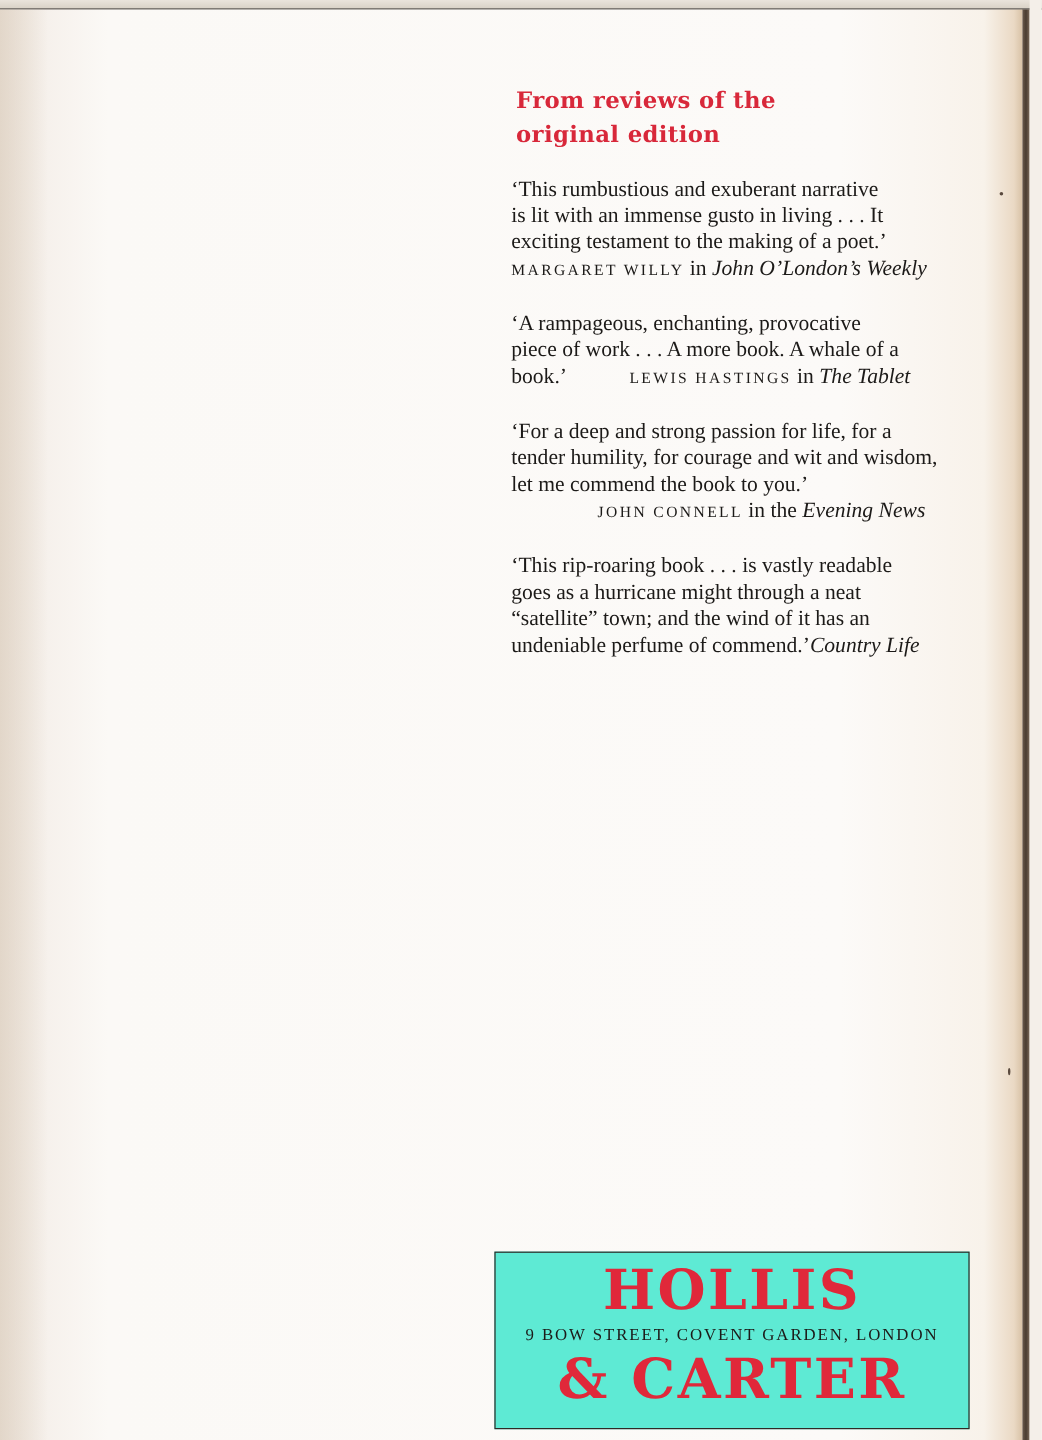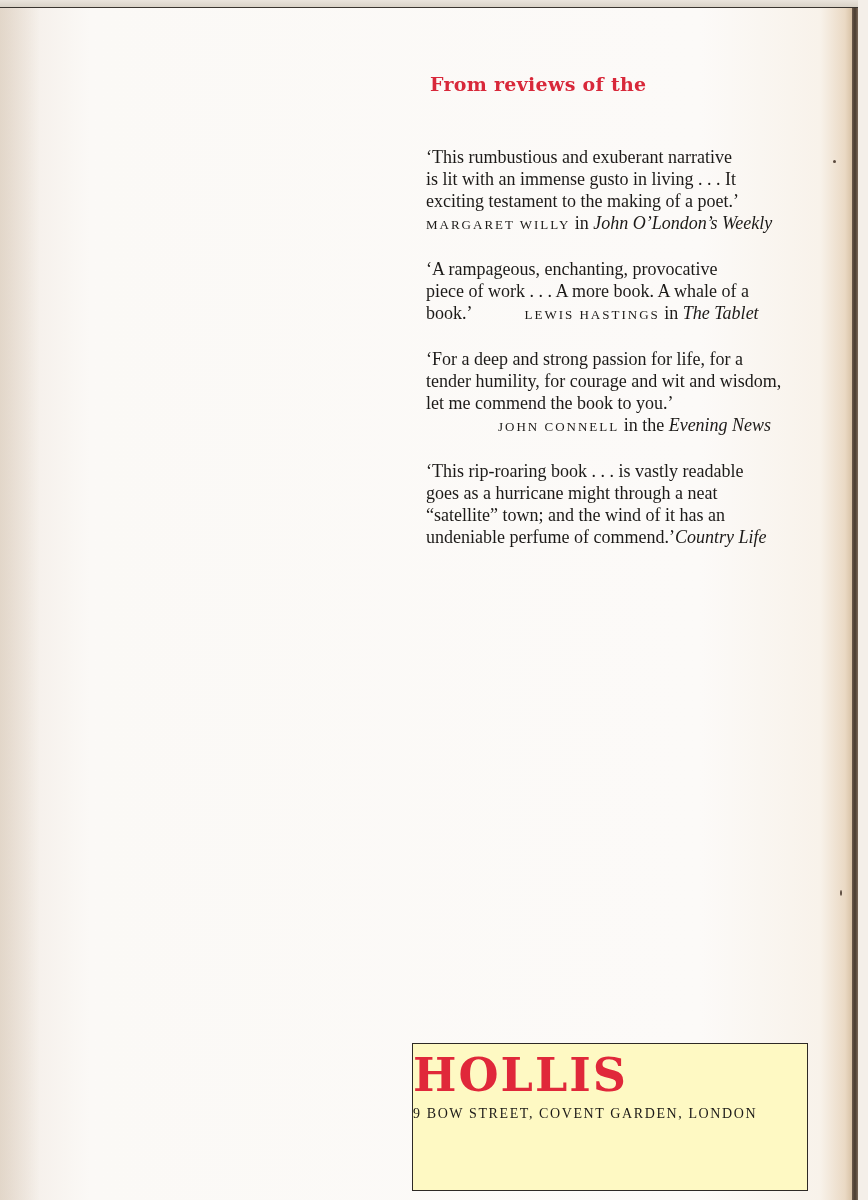--- a/index.html
+++ b/index.html
@@ -58,21 +58,22 @@
       text-transform: uppercase;
     }
     .pub { font-style: italic; }
     .r2-last .credit-inline { margin-left: 52px; }
     .r3 .credit { padding-left: 72px; }
     .r4-last .credit-inline { }
 
     .publisher-box {
       position: absolute; left: 412px; top: 1043px; width: 396px; height: 148px;
       border: 1.5px solid #2e2a26;
-      background: #fef9c3;
+      background: #5eead4;
+      text-align: center;
     }
     .pub-name {
       color: #e0283a;
       font-family: "DejaVu Serif", serif;
       font-weight: bold;
       font-size: 46px;
       line-height: 46px;
       letter-spacing: 2px;
     }
     .pub-name.top { margin-top: 8px; }
@@ -92,20 +93,21 @@
 <div class="jacket"></div>
 <div class="left-shadow"></div>
 <div class="spine-edge"></div>
 <div class="right-margin"></div>
 
 <span class="speck" style="left:833px;top:160px;width:3px;height:3px;"></span>
 <span class="speck" style="left:840px;top:890px;width:2px;height:6px;"></span>
 
 <div class="heading">
   <div>From reviews of the</div>
+  <div>original edition</div>
 </div>
 
 <div class="reviews">
 
   <div class="review r1">
     <span class="line">‘This rumbustious and exuberant narrative</span>
     <span class="line">is lit with an immense gusto in living . . . It</span>
     <span class="line">exciting testament to the making of a poet.’</span>
     <span class="credit"><span class="smallcaps">Margaret Willy</span><span> in </span><span class="pub">John O’London’s Weekly</span></span>
   </div>
@@ -128,13 +130,14 @@
     <span class="line">goes as a hurricane might through a neat</span>
     <span class="line">“satellite” town; and the wind of it has an</span>
     <span class="line r4-last"><span>undeniable perfume of commend.’</span><span class="credit-inline pub">Country Life</span></span>
   </div>
 
 </div>
 
 <div class="publisher-box">
   <div class="pub-name top">HOLLIS</div>
   <div class="pub-address smallcaps">9 Bow Street, Covent Garden, London</div>
+  <div class="pub-name">&amp; CARTER</div>
 </div>
 
 </body></html>

